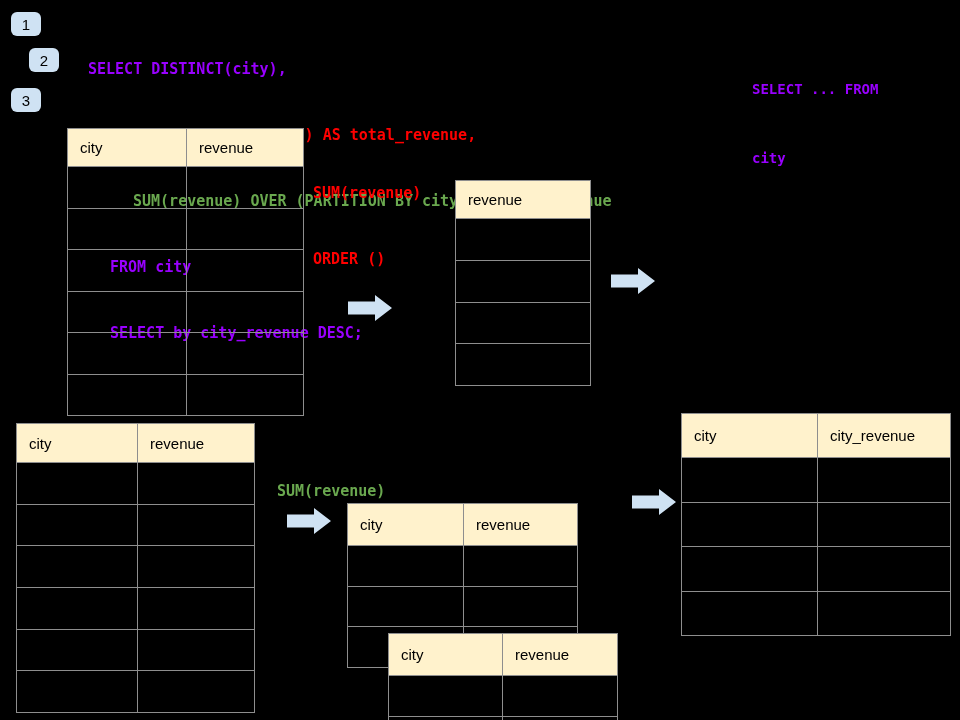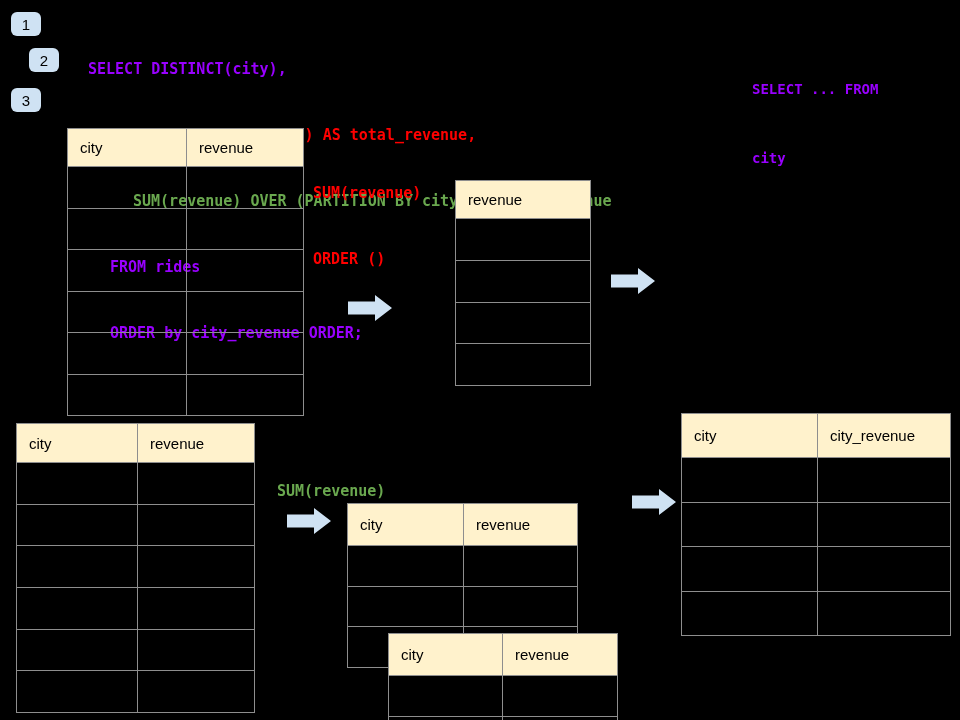--- a/index.html
+++ b/index.html
@@ -88,22 +88,22 @@
 <div class="canvas">
 
   <div class="badge" style="left:11px; top:12px;">1</div>
   <div class="badge" style="left:29px; top:48px;">2</div>
   <div class="badge" style="left:11px; top:88px;">3</div>
 
   <div class="abs code" style="left:88px; top:14px;">
     <div class="c-purple">SELECT DISTINCT(city),</div>
     <div class="c-red ind-5">SUM(revenue) OVER () AS total_revenue,</div>
     <div class="c-green ind-5">SUM(revenue) OVER (PARTITION BY city) as city_revenue</div>
-    <div class="c-purple ind-2">FROM rides</div>
-    <div class="c-purple ind-2">ORDER by city_revenue ORDER;</div>
+    <div class="c-purple ind-2">FROM city</div>
+    <div class="c-purple ind-2">SELECT by city_revenue DESC;</div>
   </div>
 
   <div class="abs code-sm c-purple" style="left:752px; top:32px;">
     <div>SELECT ... FROM</div>
     <div>city</div>
   </div>
 
   <table class="tbl" style="left:67px; top:128px;">
     <tbody>
         <tr style="height:38px;">

